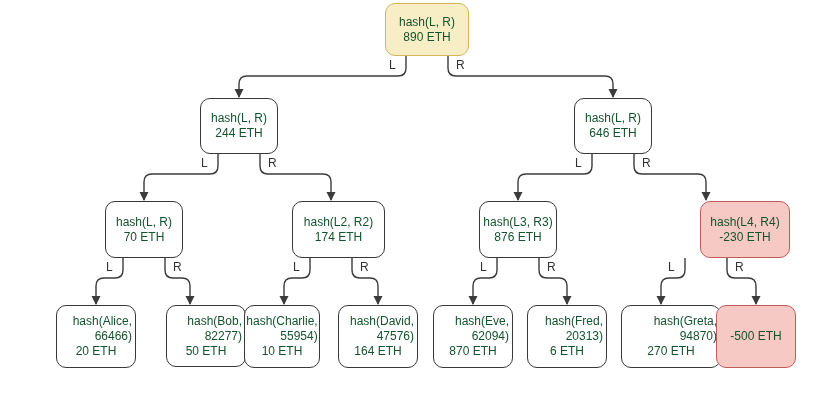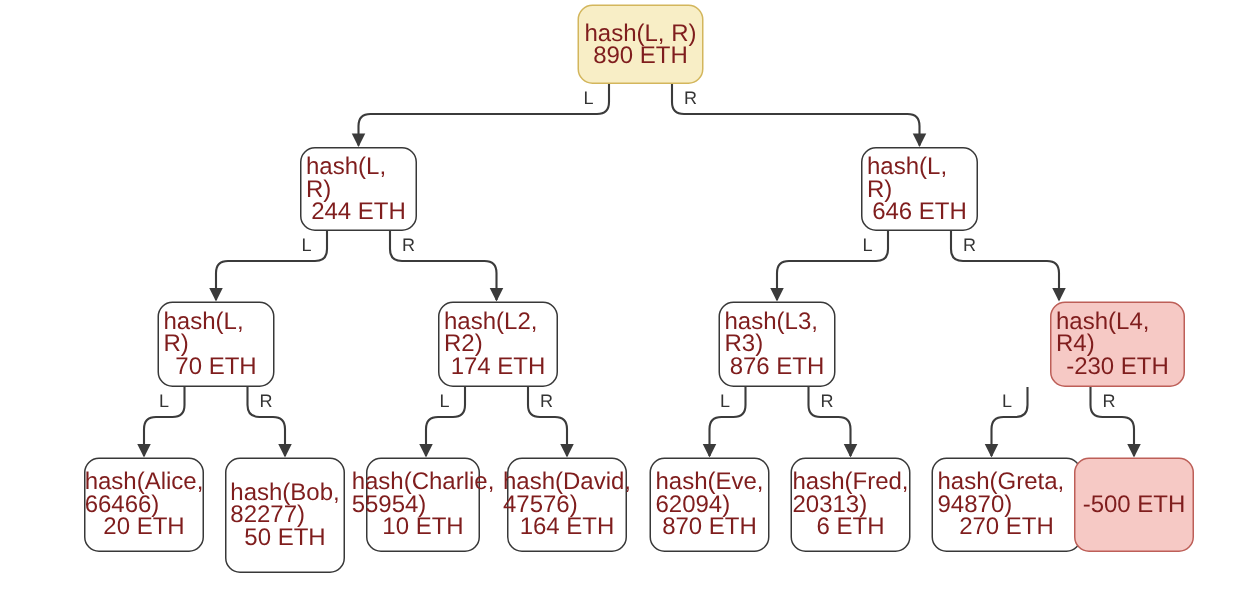--- a/index.html
+++ b/index.html
@@ -16,27 +16,27 @@
     left: 0; top: 0;
     pointer-events: none;
   }
   .node {
     position: absolute;
     box-sizing: border-box;
     display: flex;
     flex-direction: column;
     align-items: center;
     justify-content: center;
-    text-align: left;
+    text-align: right;
     background: var(--node-fill, #ffffff);
     border: 1.5px solid var(--node-border, #383838);
     border-radius: 10px;
-    font-size: 16px;
+    font-size: 12px;
     line-height: 15px;
-    color: #7f1d1d;
+    color: #14532d;
     padding: 2px 3px;
   }
   .node.hl-root {
     background: var(--root-fill, #f8eec6);
     border-color: var(--root-border, #d3b65c);
   }
   .node.hl-negative {
     background: var(--neg-fill, #f6c9c5);
     border-color: var(--neg-border, #bd5f58);
   }
@@ -105,38 +105,38 @@
   </div>
   <div class="node" style="left: 574px; top: 98px; width: 78px; height: 56px;">
     <span>hash(L, R)</span>
     <span>646 ETH</span>
   </div>
 
   <div class="node" style="left: 105px; top: 201px; width: 78px; height: 57px;">
     <span>hash(L, R)</span>
     <span>70 ETH</span>
   </div>
-  <div class="node" style="left: 292px; top: 201px; width: 80px; height: 57px;">
+  <div class="node" style="left: 292px; top: 201px; width: 93px; height: 57px;">
     <span>hash(L2, R2)</span>
     <span>174 ETH</span>
   </div>
   <div class="node" style="left: 479px; top: 201px; width: 78px; height: 57px;">
     <span>hash(L3, R3)</span>
     <span>876 ETH</span>
   </div>
   <div class="node hl-negative" style="left: 700px; top: 201px; width: 90px; height: 57px;">
     <span>hash(L4, R4)</span>
     <span>-230 ETH</span>
   </div>
 
   <div class="node" style="left: 56px; top: 305px; width: 80px; height: 63px;">
     <span>hash(Alice, 66466)</span>
     <span>20 ETH</span>
   </div>
-  <div class="node" style="left: 150px; top: 305px; width: 80px; height: 77px;">
+  <div class="node" style="left: 166px; top: 305px; width: 80px; height: 62px;">
     <span>hash(Bob, 82277)</span>
     <span>50 ETH</span>
   </div>
   <div class="node" style="left: 244px; top: 305px; width: 76px; height: 63px;">
     <span>hash(Charlie, 55954)</span>
     <span>10 ETH</span>
   </div>
   <div class="node" style="left: 338px; top: 305px; width: 80px; height: 63px;">
     <span>hash(David, 47576)</span>
     <span>164 ETH</span>

